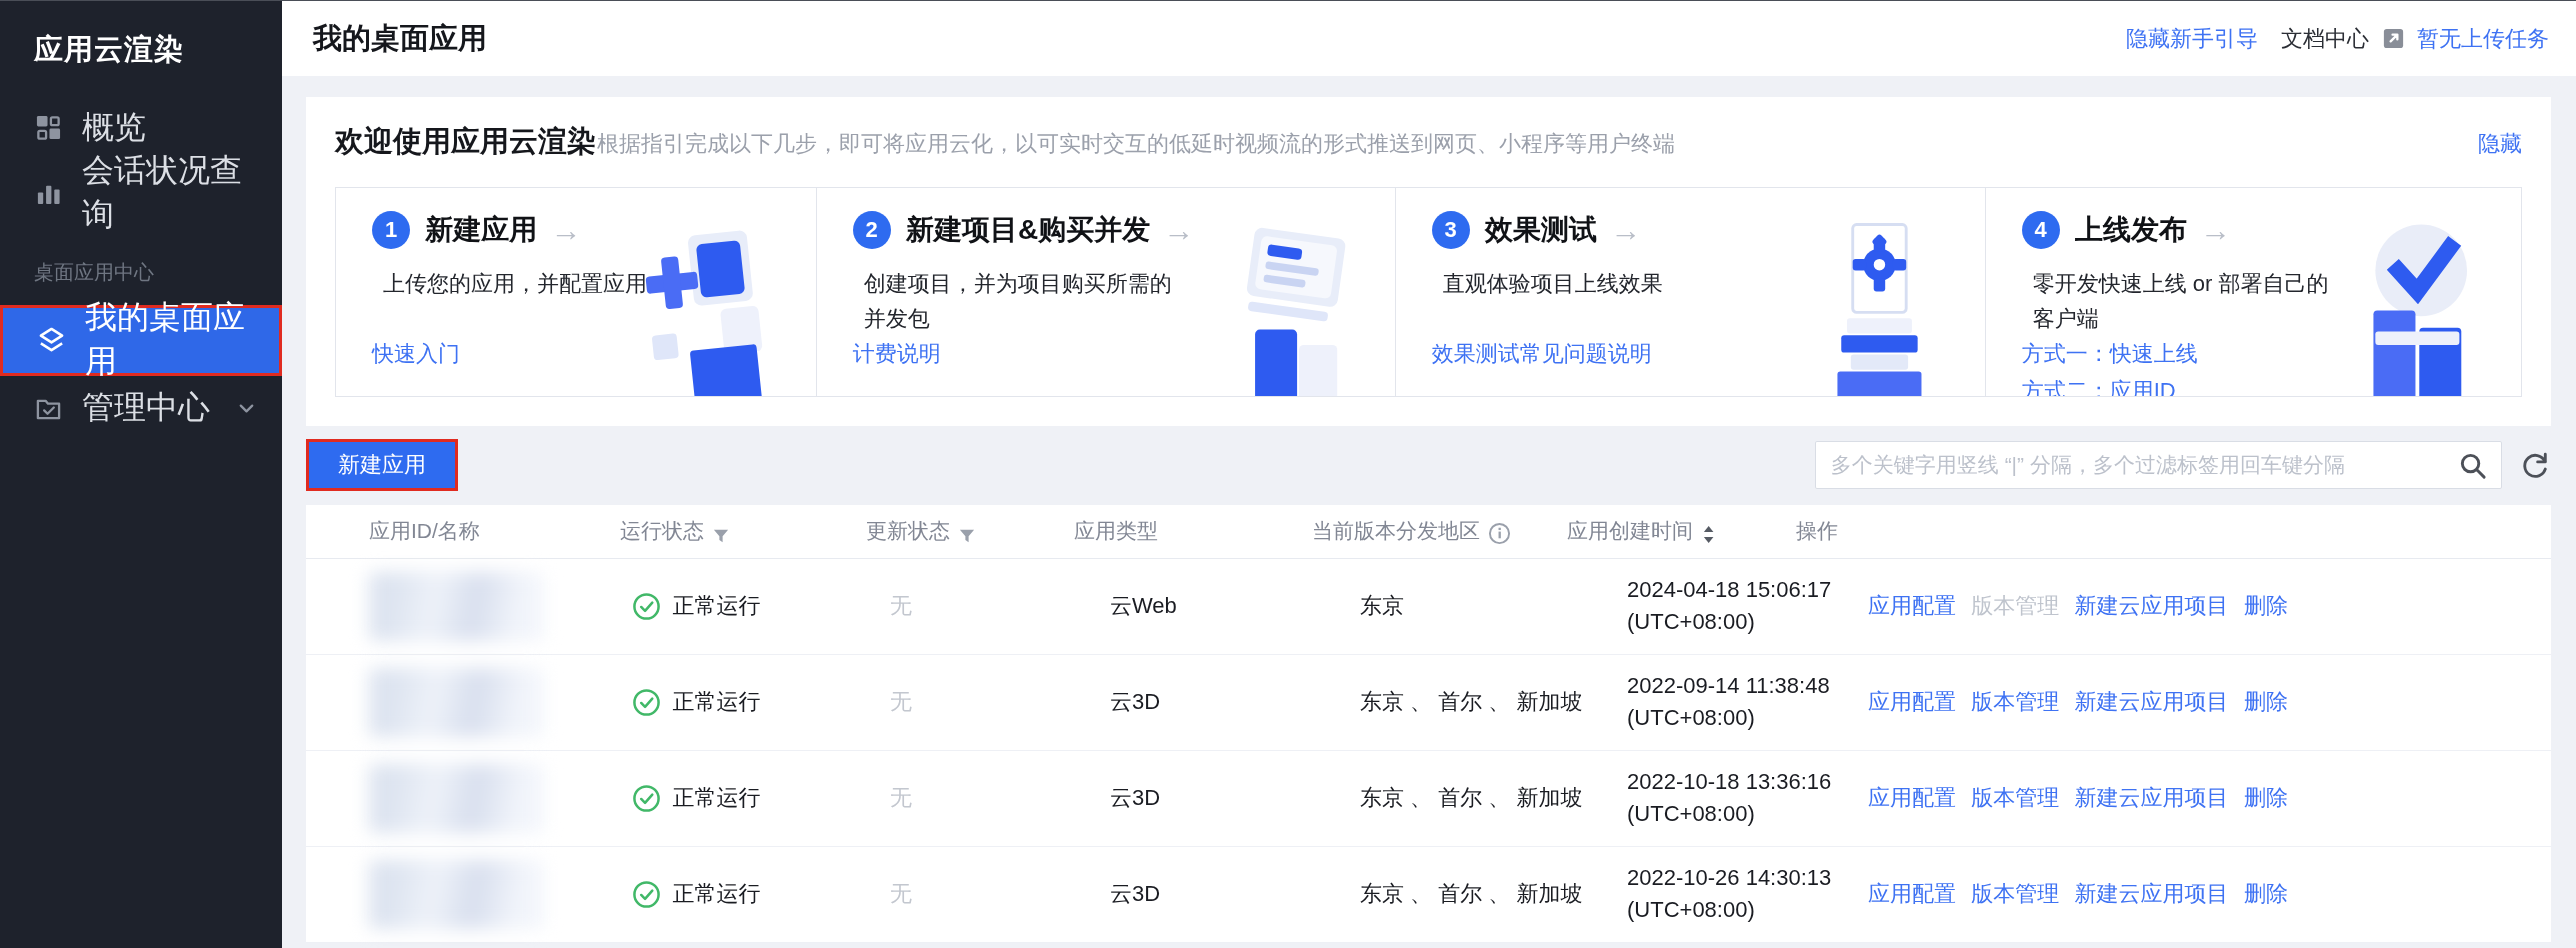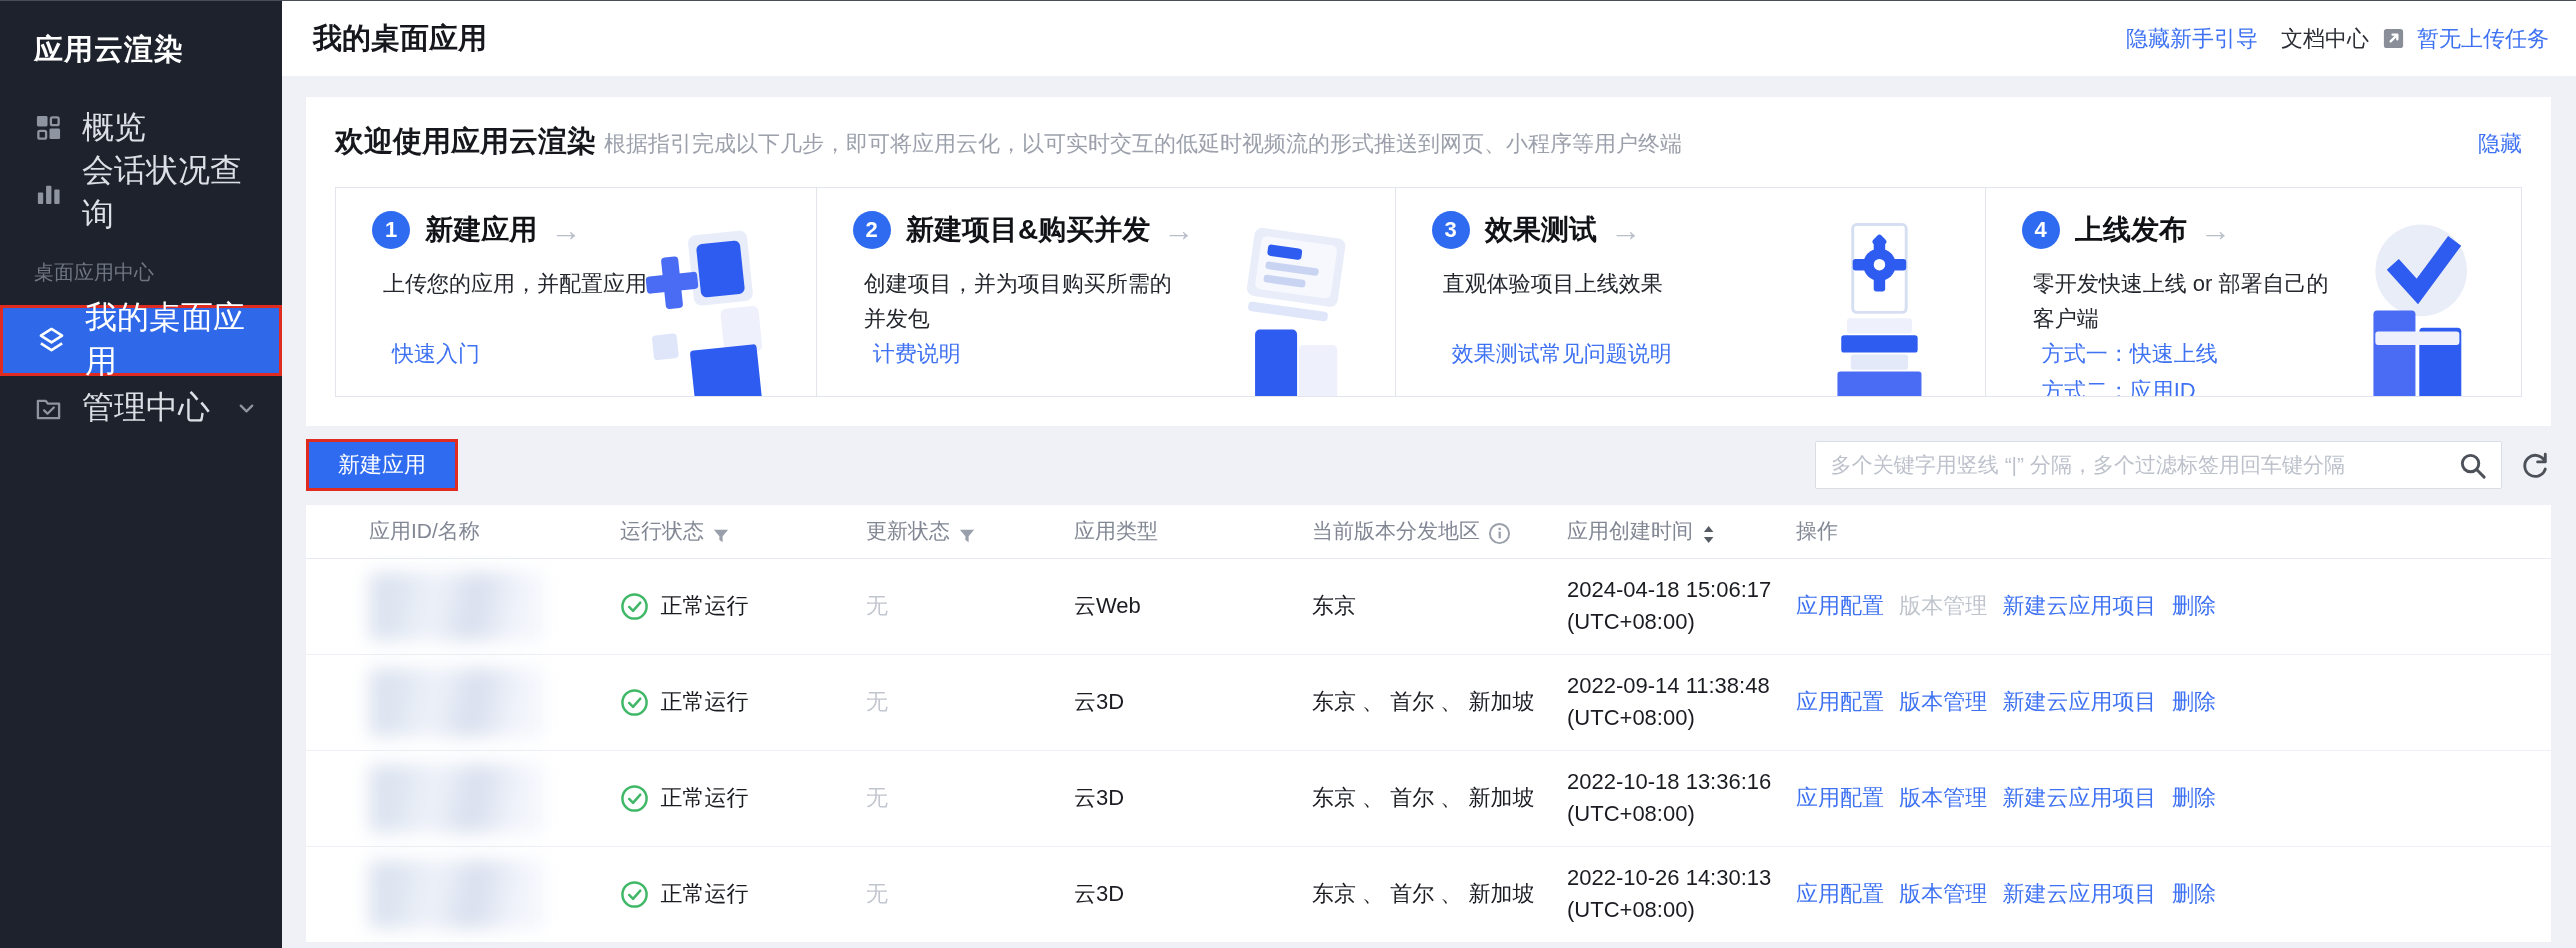--- a/index.html
+++ b/index.html
@@ -27,51 +27,51 @@
   .link-blue { color:#3e72f3; }
   .link-dark { color:#2b2e35; }
   .ext-ic { display:inline-flex; color:#7d828c; margin:0 -11.5px 0 -11.5px; }
 
   .content { flex:1; padding:21px 25px 8px 24px; overflow:hidden; }
 
   
   .welcome-card { background:#ffffff; padding:25px 29px 29px 29px; }
   .welcome-head { display:flex; align-items:baseline; }
   .w-title { font-size:29px; font-weight:bold; color:#15171c; }
-  .w-sub { font-size:22px; color:#9ba0ab; margin-left:8px;text-align:center; }
+  .w-sub { font-size:22px; color:#9ba0ab; margin-left:1px;text-align:center; }
   .w-hide { margin-left:auto; font-size:22px; color:#3e72f3; cursor:pointer; text-decoration:none; }
   .steps { margin-top:25px; border:1px solid #e2e5ec; display:grid; grid-template-columns:22% 26.5% 27% 24.5%; height:210px; }
   .step { position:relative; padding:23px 0 0 36px; overflow:hidden; border-right:1px solid #e2e5ec; }
   .step:last-child { border-right:none; }
   .step-top { display:flex; align-items:center; }
   .badge { width:38px; height:38px; border-radius:50%; background:#2e6bf0; color:#fff; font-size:22px; font-weight:bold; display:inline-flex; align-items:center; justify-content:center; flex:0 0 auto; }
   .step-title { font-size:28px; font-weight:bold; color:#101216; margin:0 13.4px 0 15.3px; }
   .arrow { color:#b9bec8; font-size:31px; line-height:1; }
   .step-desc { margin-top:17px; font-size:22px; color:#23262d; line-height:35px; height:73px; max-width:60%;margin-left:11px; }
-  .step-links { display:flex; flex-direction:column; gap:7.6px;margin-left:20px; }
+  .step-links { display:flex; flex-direction:column; gap:7.6px; }
   .step-links a { font-size:22px; color:#3e72f3; text-decoration:none; cursor:pointer; line-height:29px; }
   .illus { position:absolute; right:25px; bottom:-9.6px; width:163px; height:191px; }
 
   
   .toolbar { margin-top:13.4px; display:flex; align-items:center; }
   .annot-btn { border:3.8px solid #e02b20; display:inline-block; }
   .btn-primary { background:#2e6bf0; border:none; color:#fff; font-size:22px; font-family:inherit; padding:0 29px; height:46px; cursor:pointer; }
   .toolbar-right { margin-left:auto; display:flex; align-items:center; gap:17px; }
   .search-box { position:relative; width:687px; }
   .search-box input { width:100%; height:48px; border:1px solid #d9dde5; border-radius:1.9px; background:#fff; font-size:21px; font-family:inherit; color:#333; padding:0 59px 0 15.3px; outline:none; }
   .search-box input::placeholder { color:#bcc1cb; }
   .search-ic { position:absolute; right:13.4px; top:8.6px; color:#4c5058; cursor:pointer; }
   .refresh-ic { color:#4c5058; cursor:pointer; display:inline-flex; }
 
   
   .table-card { margin-top:13.4px; background:#ffffff; }
   .t-grid { display:grid; grid-template-columns:251px 246px 208px 238px 255px 229px 1fr; padding:0 29px 0 63px; align-items:center; }
   .t-head { height:54px; border-bottom:1px solid #e7eaf0; color:#828794; font-size:21px; }
   .t-head .hc { display:flex; align-items:flex-end; gap:7.6px; }
-  .t-row { height:96px; border-bottom:1px solid #eef0f5; font-size:22px; color:#1a1c22; }
+  .t-row { height:96px; border-bottom:1px solid #eef0f5; font-size:22px; color:#1a1c22;gap:12px; }
   .blur-block { width:174px; height:69px; border-radius:5.7px; background:linear-gradient(100deg,#dde4f0 15%,#eef2f9 38%,#d8dfee 60%,#f2f5fb 85%); filter:blur(8.6px); }
   .status-cell { display:flex; align-items:center; gap:11.5px; }
   .ok-ic { display:inline-flex; color:#41b868; }
   .muted { color:#c3c7cf; }
   .time-cell div { line-height:32px; }
   .actions { display:flex; flex-wrap:wrap; gap:5.7px 15.3px; }
   .actions a { color:#3e72f3; text-decoration:none; cursor:pointer; white-space:nowrap; }
   .actions a.disabled { color:#bfc4cd; cursor:default; }
   .hic { display:inline-flex; color:#9aa0ab; }
   .hic.dark { color:#565b64; }

